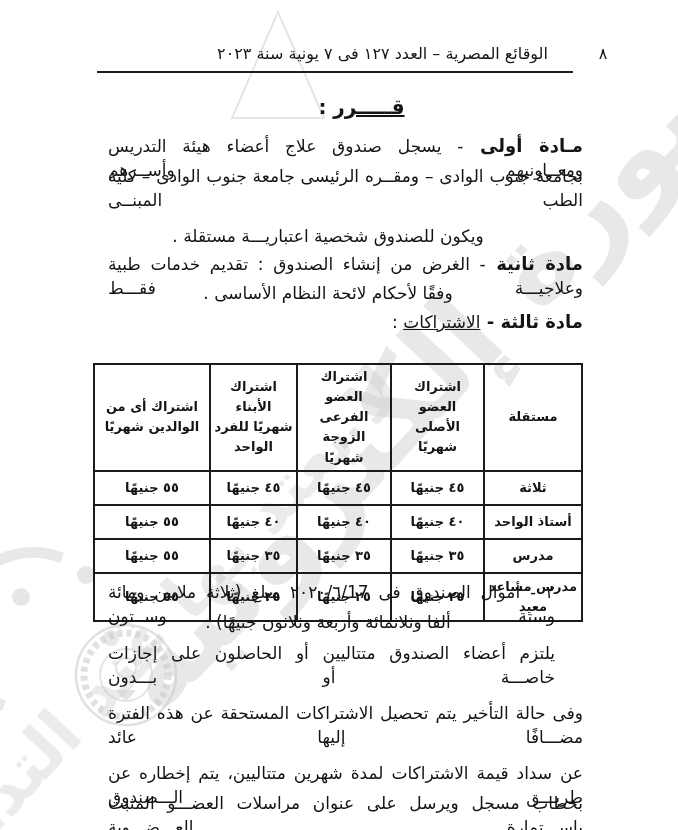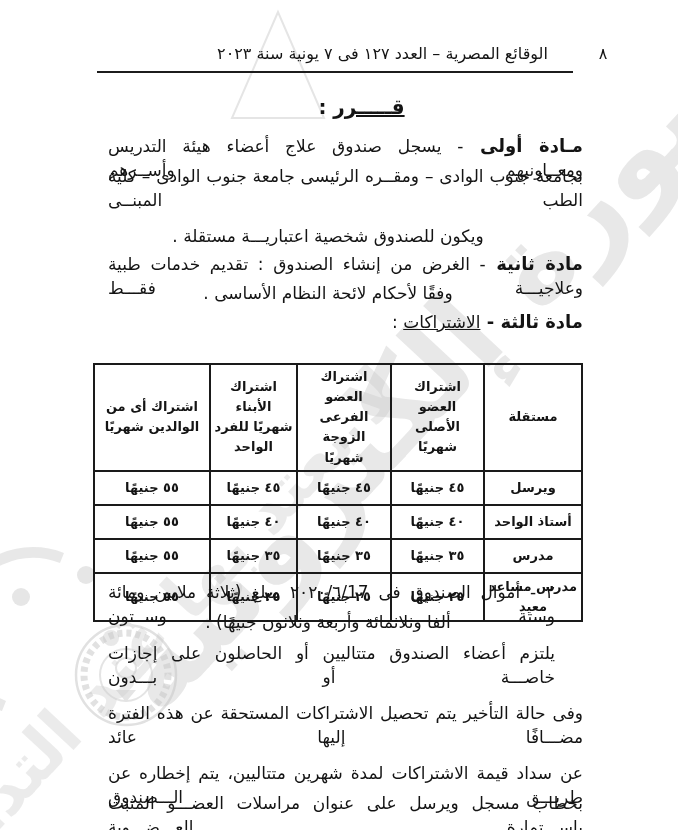--- a/index.html
+++ b/index.html
@@ -129,21 +129,21 @@
             <tr>
               <th>مستقلة</th>
               <th>اشتراك العضو الأصلى شهريًا</th>
               <th>اشتراك العضو الفرعى الزوجة شهريًا</th>
               <th>اشتراك الأبناء شهريًا للفرد الواحد</th>
               <th>اشتراك أى من الوالدين شهريًا</th>
             </tr>
           </thead>
           <tbody>
             <tr>
-              <td class="job">ويرسل</td>
+              <td class="job">ثلاثة</td>
               <td>٤٥ جنيهًا</td>
               <td>٤٥ جنيهًا</td>
               <td>٤٥ جنيهًا</td>
               <td>٥٥ جنيهًا</td>
             </tr>
             <tr>
               <td class="job">أستاذ الواحد</td>
               <td>٤٠ جنيهًا</td>
               <td>٤٠ جنيهًا</td>
               <td>٤٠ جنيهًا</td>

